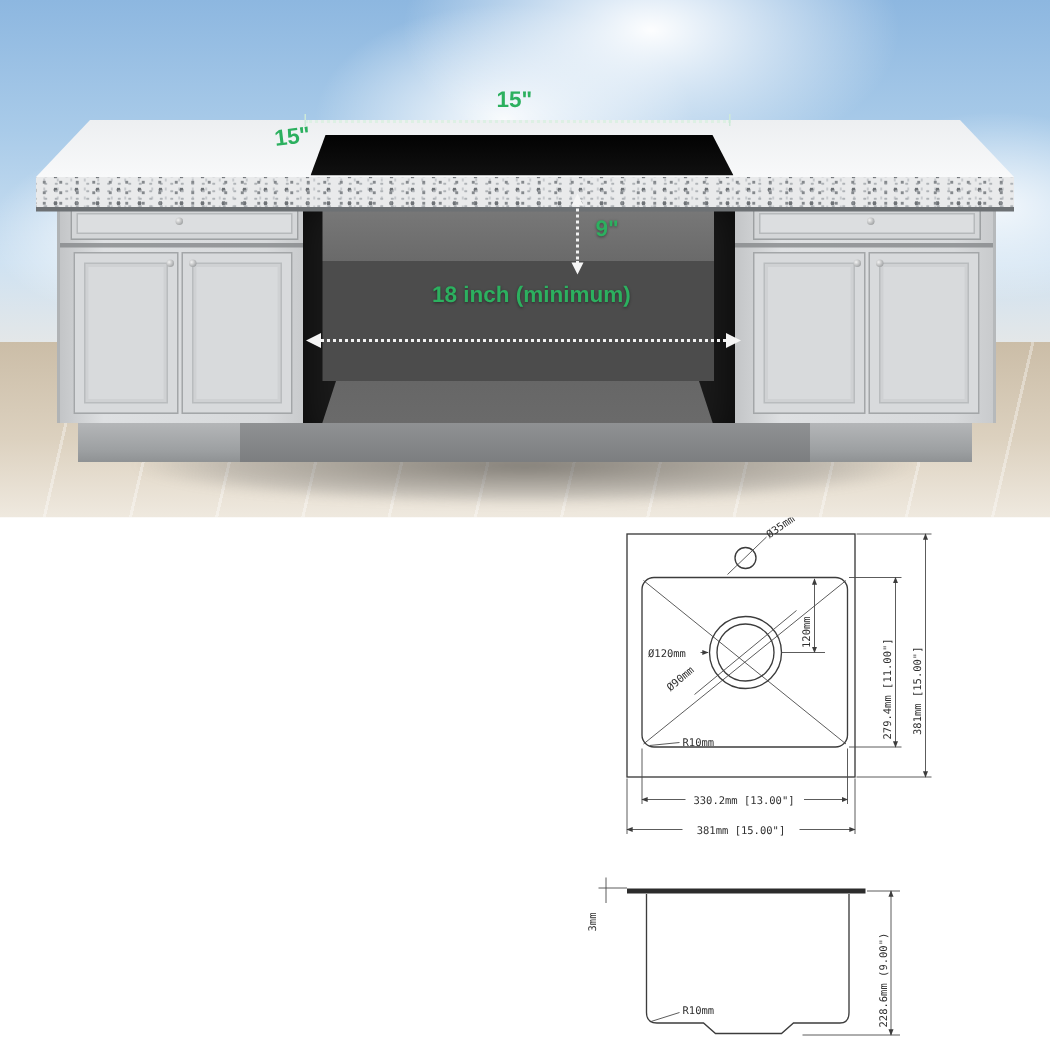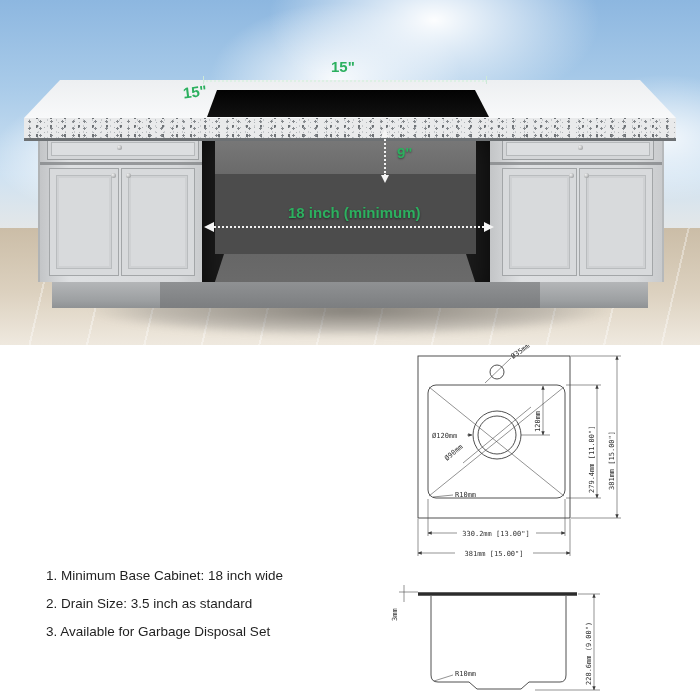--- a/index.html
+++ b/index.html
@@ -134,31 +134,26 @@
     <div class="abs tick" style="left:203px;top:76px;"></div>
     <div class="abs tick" style="left:486px;top:76px;"></div>
     <div class="abs green" style="left:331px;top:58px;">15"</div>
     <div class="abs green" style="left:183px;top:83px;transform:rotate(-7deg);">15"</div>
 
     <div class="abs dot-v-w" style="left:384px;top:136px;height:40px;"></div>
     <div class="abs arr-up" style="left:381px;top:129px;"></div>
     <div class="abs arr-dn" style="left:381px;top:175px;"></div>
     <div class="abs green on-dark" style="left:397px;top:144px;">9"</div>
 
-    <div class="abs green on-dark" style="left:288px;top:204px;">18 inch (minimum)</div>
+    <div class="abs green on-dark" style="left:288px;top:188px;">18 inch (minimum)</div>
     <div class="abs dot-h-w" style="left:214px;top:226px;width:270px;"></div>
     <div class="abs arr-l" style="left:204px;top:222px;"></div>
     <div class="abs arr-r" style="left:484px;top:222px;"></div>
   </div>
 
-  <div class="abs features">
-    <div>1. Minimum Base Cabinet: 18 inch wide</div>
-    <div>2. Drain Size: 3.5 inch as standard</div>
-    <div>3. Available for Garbage Disposal Set</div>
-  </div>
 
   <svg class="abs" style="left:385px;top:345px;" width="300" height="228" viewBox="0 0 300 228">
     <defs>
       <marker id="arr" viewBox="0 0 10 10" refX="9" refY="5" markerWidth="7" markerHeight="7" orient="auto-start-reverse">
         <path d="M0,1 L10,5 L0,9 z" fill="#3c3c3c"></path>
       </marker>
     </defs>
 
     <rect class="ln" x="33" y="11" width="152" height="162"></rect>
 

